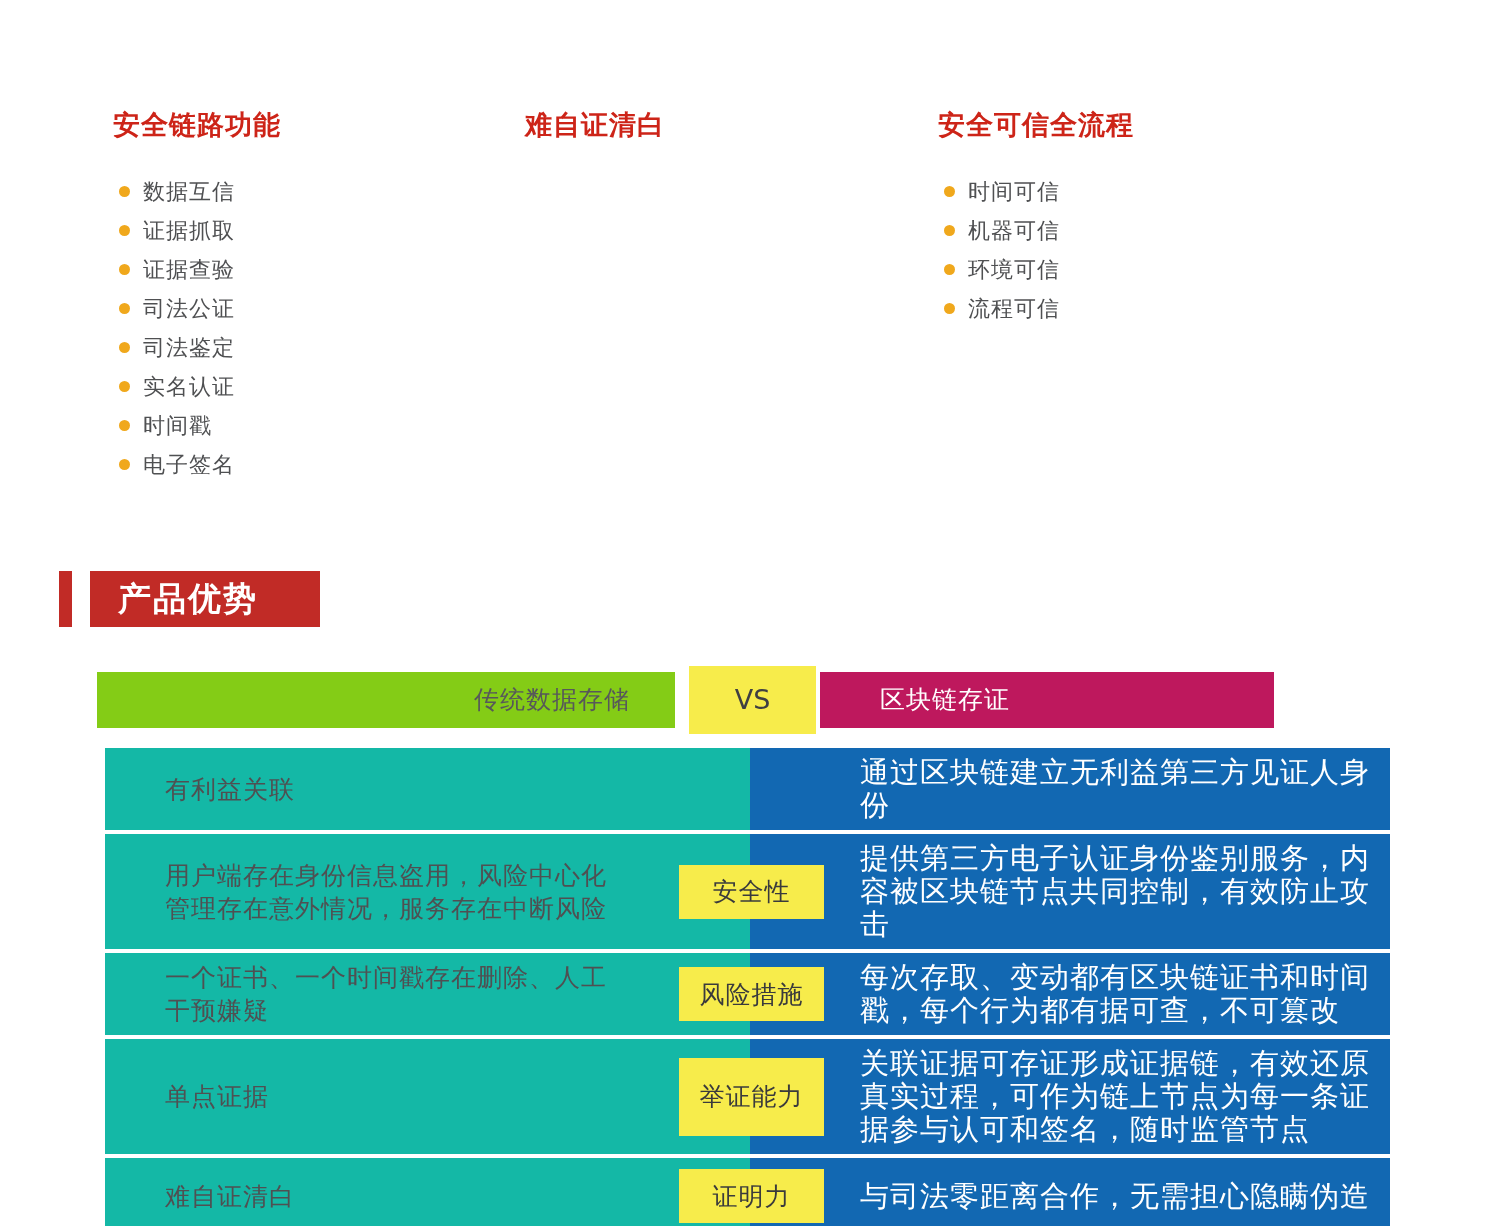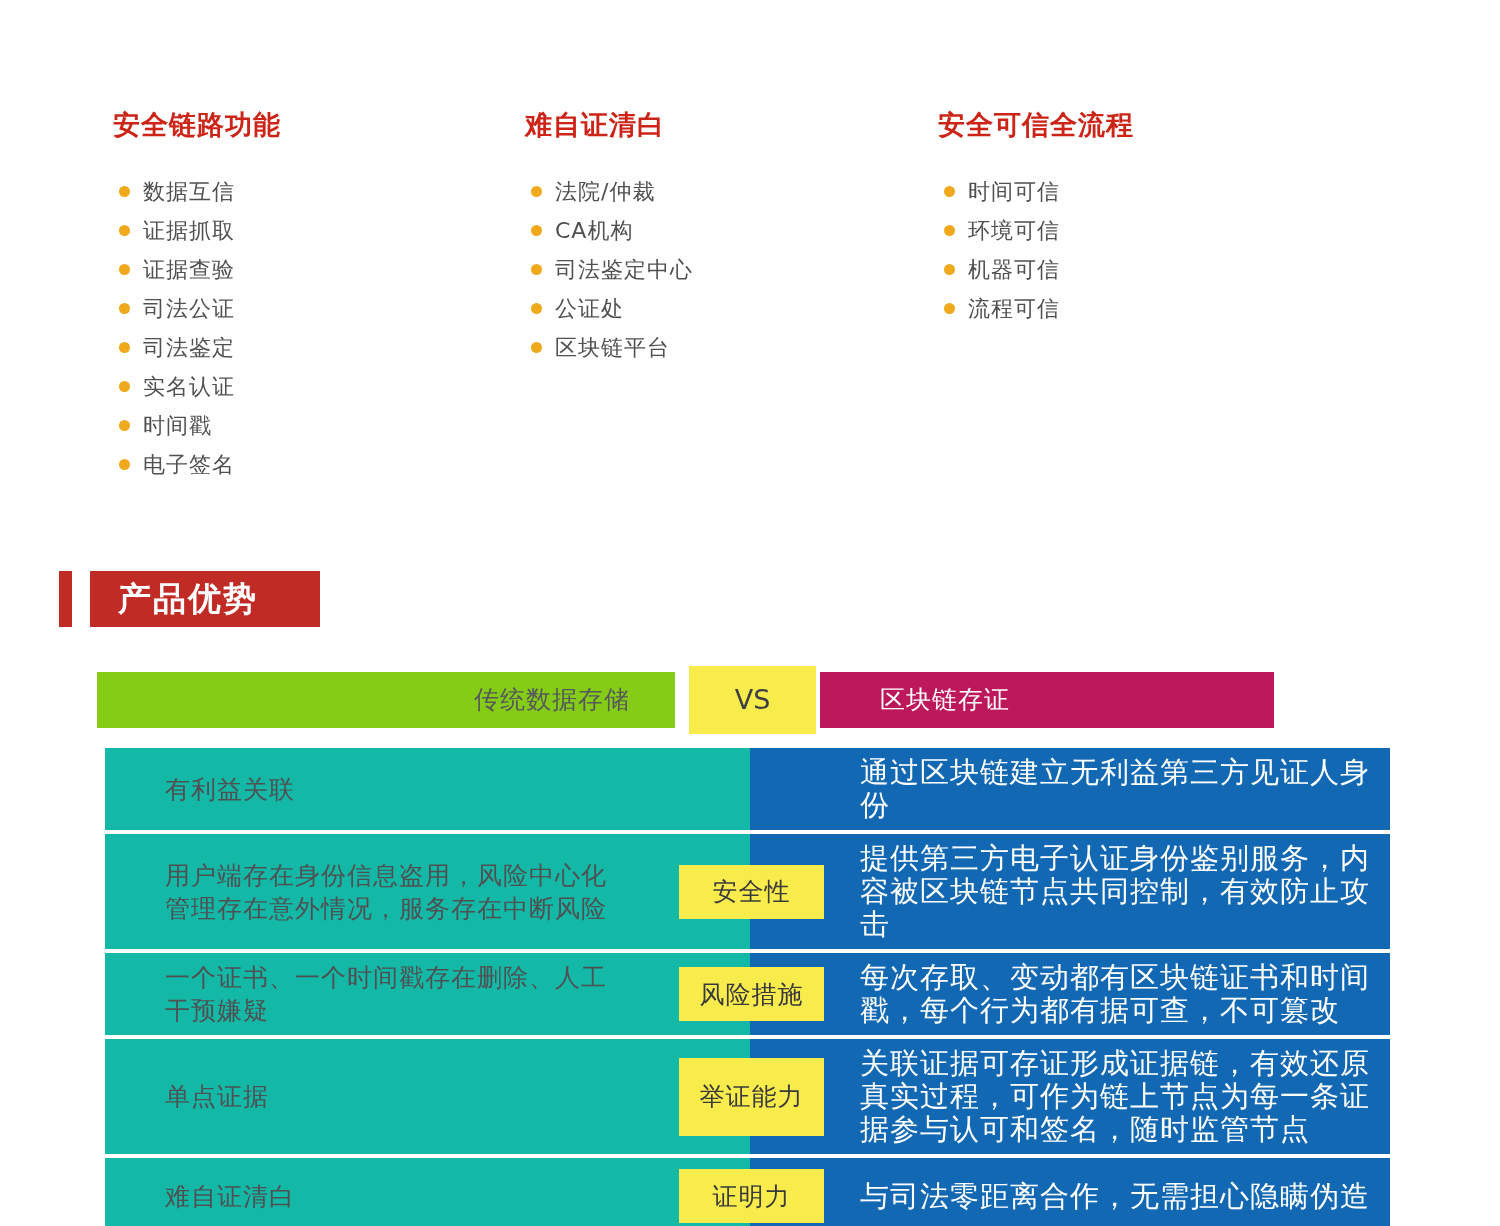--- a/index.html
+++ b/index.html
@@ -101,57 +101,35 @@
             <span>时间戳</span>
           </li>
           <li class="feat-item">
             <span class="dot"></span>
             <span>电子签名</span>
           </li>
         </ul>
       </div>
       <div class="feat-col col1">
         <h2 class="feat-title">难自证清白</h2>
-        <ul class="feat-list">
-          <li class="feat-item">
-            <span class="dot"></span>
-            <span>法院/仲裁</span>
-          </li>
-          <li class="feat-item">
-            <span class="dot"></span>
-            <span>CA机构</span>
-          </li>
-          <li class="feat-item">
-            <span class="dot"></span>
-            <span>司法鉴定中心</span>
-          </li>
-          <li class="feat-item">
-            <span class="dot"></span>
-            <span>公证处</span>
-          </li>
-          <li class="feat-item">
-            <span class="dot"></span>
-            <span>区块链平台</span>
-          </li>
-        </ul>
       </div>
       <div class="feat-col col2">
         <h2 class="feat-title">安全可信全流程</h2>
         <ul class="feat-list">
           <li class="feat-item">
             <span class="dot"></span>
             <span>时间可信</span>
           </li>
           <li class="feat-item">
             <span class="dot"></span>
-            <span>环境可信</span>
+            <span>机器可信</span>
           </li>
           <li class="feat-item">
             <span class="dot"></span>
-            <span>机器可信</span>
+            <span>环境可信</span>
           </li>
           <li class="feat-item">
             <span class="dot"></span>
             <span>流程可信</span>
           </li>
         </ul>
       </div>
     </section>
 
   <div class="banner">

